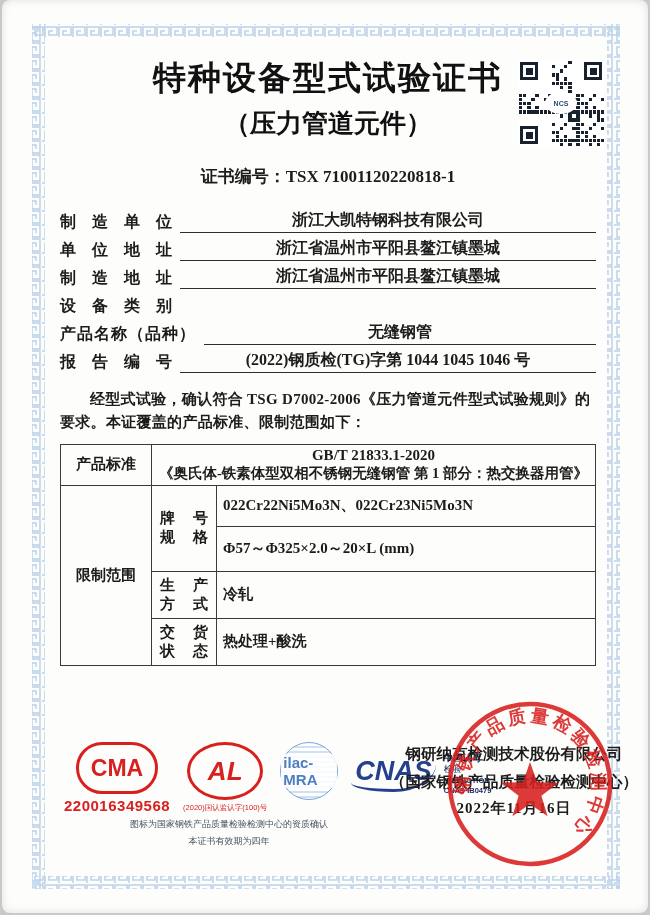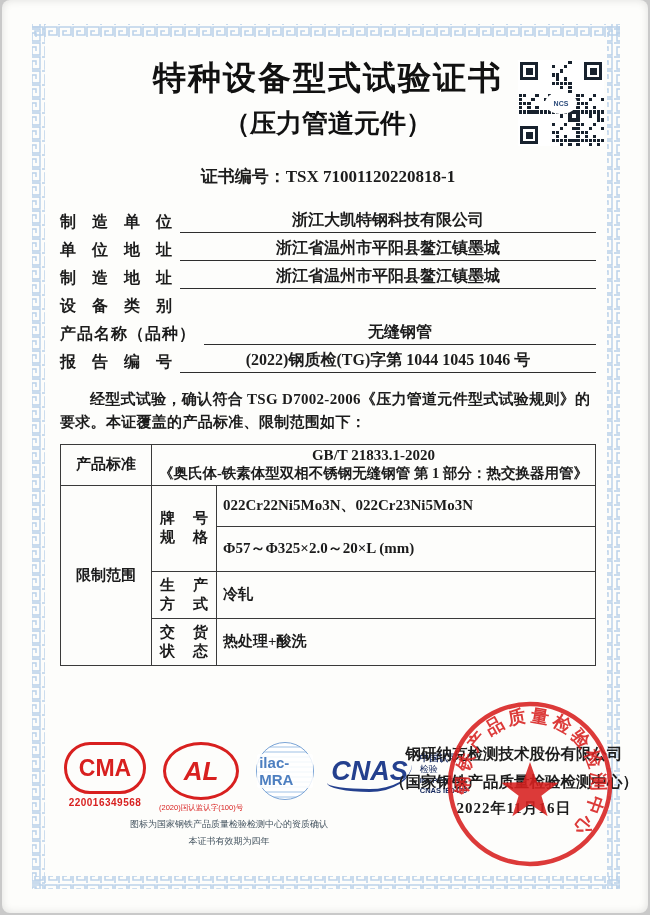--- a/index.html
+++ b/index.html
@@ -26,21 +26,21 @@
   td.c{text-align:center;}
   .sub-label{width:48px;text-align:justify;text-align-last:justify;margin:0 2px;}
   .std1{text-align:center;}
   .std2{text-align:center;font-size:14.5px;white-space:nowrap;}
   .bottom{position:absolute;left:0;top:694px;width:650px;height:220px;}
   .marks-row{position:absolute;left:62px;top:48px;display:flex;align-items:flex-start;gap:13px;}
   .mark-block{display:flex;flex-direction:column;align-items:center;gap:3px;}
   .cma-oval{width:76px;height:46px;border:3.5px solid #d8201f;border-radius:26px;
             display:flex;align-items:center;justify-content:center;
             font-family:"Liberation Sans",sans-serif;font-weight:bold;font-size:23px;color:#d8201f;}
-  .cma-num{font-family:"Liberation Sans",sans-serif;font-weight:bold;font-size:10px;color:#d8201f;letter-spacing:.5px;}
+  .cma-num{font-family:"Liberation Sans",sans-serif;font-weight:bold;font-size:15px;color:#d8201f;letter-spacing:.5px;}
   .cal-oval{width:70px;height:52px;border:3.5px solid #d8201f;border-radius:50%;
             display:flex;align-items:center;justify-content:center;
             font-family:"Liberation Sans",sans-serif;font-weight:bold;font-style:italic;
             font-size:26px;color:#d8201f;}
   .cal-cap{font-size:7.5px;color:#d8201f;white-space:nowrap;font-family:"Liberation Sans",sans-serif;}
   .ilac-circle{width:56px;height:56px;border-radius:50%;border:1.5px solid #7aa4d6;
                background:repeating-linear-gradient(180deg,#ffffff 0 3px,#cfe0f2 3px 5px);
                display:flex;align-items:center;justify-content:center;}
   .ilac-label{background:rgba(255,255,255,.85);font-family:"Liberation Sans",sans-serif;
               font-weight:bold;font-size:15px;color:#4d7fc0;padding:0 2px;border-radius:2px;}

